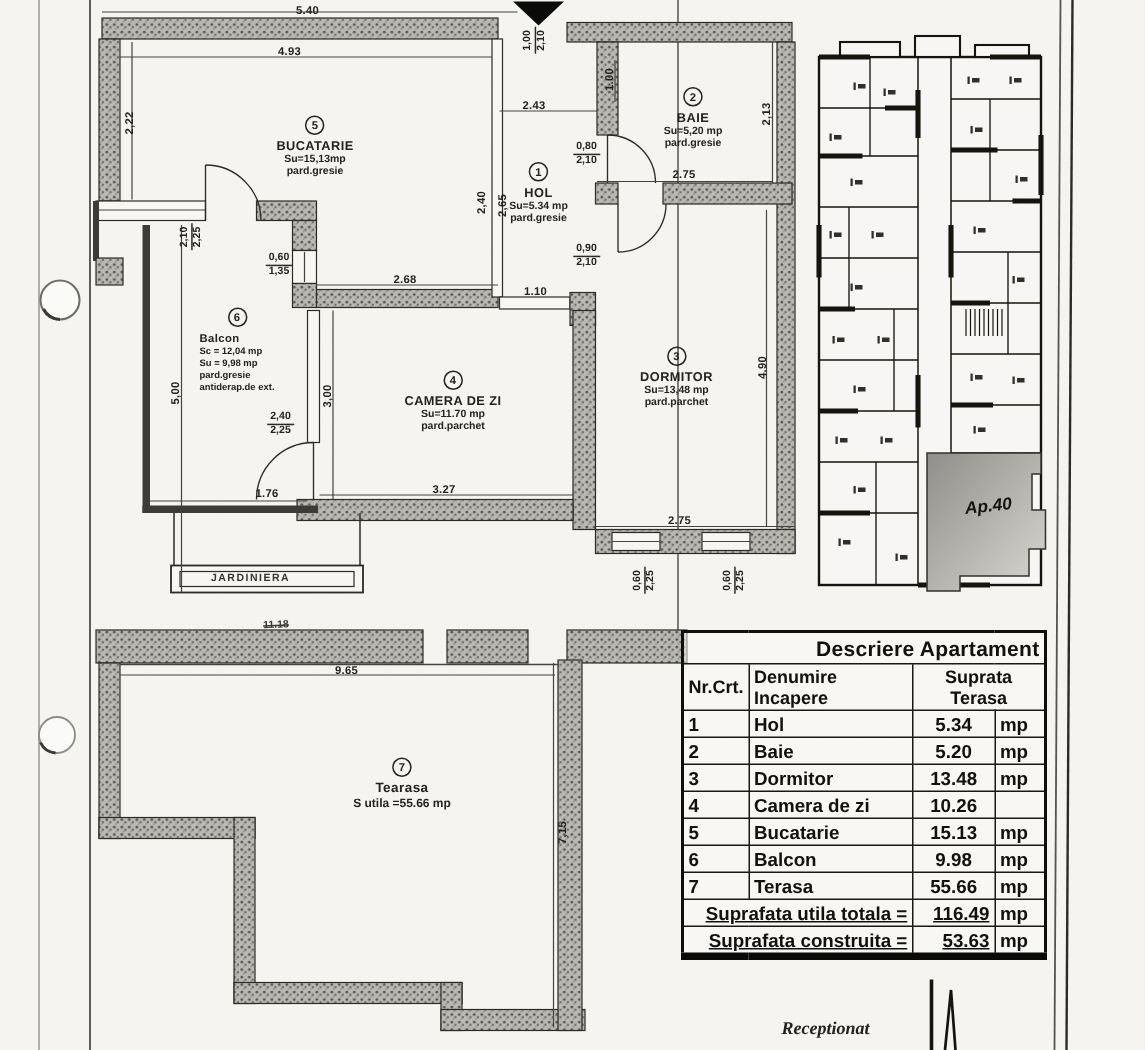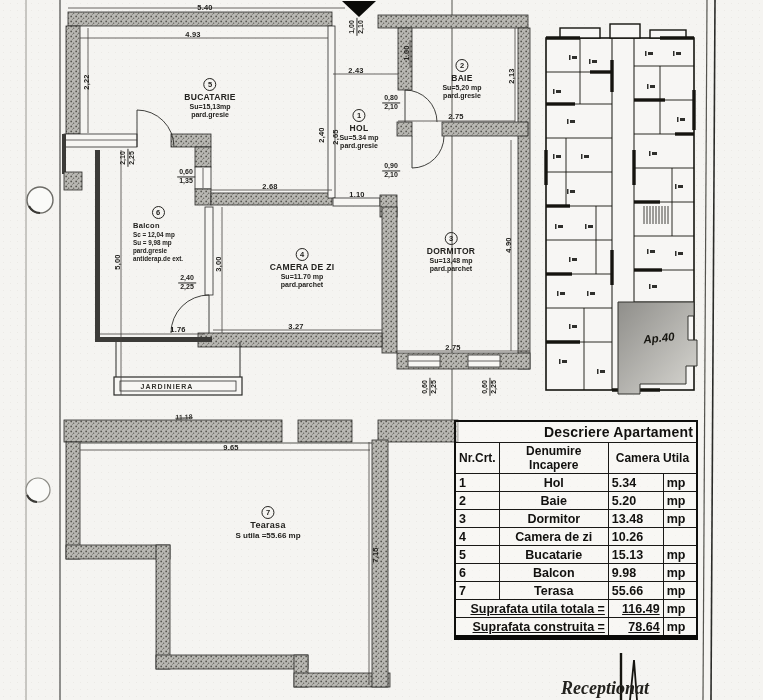--- a/index.html
+++ b/index.html
@@ -34,26 +34,26 @@
   #jardiniera-label{transform:translate(-50%,-50%);font-size:7px;font-weight:700;letter-spacing:1px;color:#35342f;}
   #ap40-label{transform:translate(-50%,-50%) rotate(-6deg);font-style:italic;font-weight:700;font-size:11.5px;color:#15140f;}
   
   #apt-table{position:absolute;left:454px;top:420px;width:244px;border-collapse:collapse;
              border:2px solid #0f0f0d;border-bottom:5px solid #0a0a08;background:rgba(250,249,246,.55);}
   #apt-table td,#apt-table th{border:1.5px solid #191816;font-weight:700;color:#12110f;
              padding:1px 3px;height:15px;font-size:12.5px;}
   #apt-table .title{font-size:14px;text-align:right;height:18px;letter-spacing:.2px;}
   #apt-table .hdr{font-size:12px;text-align:center;}
   #apt-table .num{width:36px;text-align:left;}
-  #apt-table .nm{width:112px;text-align:center;margin-left:21px;}
-  #apt-table .val{width:50px;text-align:left;}
+  #apt-table .nm{width:112px;text-align:left;margin-left:21px;}
+  #apt-table .val{width:50px;text-align:center;}
   #apt-table .unit{width:28px;text-align:left;}
   #apt-table .sumlbl{text-align:right;text-decoration:underline;}
   #apt-table .sumval{text-align:right;text-decoration:underline;}
-  #receptionat{font-family:"Liberation Serif", serif;font-style:italic;font-weight:700;font-size:18px;color:#23221e;margin-left:40px;}
+  #receptionat{font-family:"Liberation Serif", serif;font-style:italic;font-weight:700;font-size:12px;color:#23221e;}
 </style>
 </head>
 <body>
 
 <div id="page">
 
   <svg id="plan-svg" width="763" height="700" viewBox="0 0 763 700">
     <defs>
       <pattern id="wh" width="5" height="5" patternUnits="userSpaceOnUse">
         <rect width="5" height="5" fill="#b9b8b3"></rect>
@@ -380,21 +380,21 @@
   <span class="lbl vdim" style="left:375px;top:555px;">7,15</span>
 
   <table id="apt-table">
     <tbody>
         <tr>
           <td class="title" colspan="4">Descriere Apartament</td>
         </tr>
     <tr>
       <th class="hdr num">Nr.Crt.</th>
       <th class="hdr nm">Denumire Incapere</th>
-      <th class="hdr" colspan="2">Camera Utila</th>
+      <th class="hdr" colspan="2">Suprata Terasa</th>
     </tr>
     <tr>
       <td class="num">1</td>
       <td class="nm">Hol</td>
       <td class="val">5.34</td>
       <td class="unit">mp</td>
     </tr>
     <tr>
       <td class="num">2</td>
       <td class="nm">Baie</td>
@@ -431,20 +431,20 @@
       <td class="val">55.66</td>
       <td class="unit">mp</td>
     </tr>
     <tr>
       <td class="sumlbl" colspan="2">Suprafata utila totala =</td>
       <td class="val sumval">116.49</td>
       <td class="unit">mp</td>
     </tr>
     <tr>
       <td class="sumlbl" colspan="2">Suprafata construita =</td>
-      <td class="val sumval">78.64</td>
+      <td class="val sumval">53.63</td>
       <td class="unit">mp</td>
     </tr>
   </tbody>
     </table>
 
   <span class="lbl" id="receptionat" style="left:521px;top:678px;">Receptionat</span>
 </div>
 
 </body></html>

